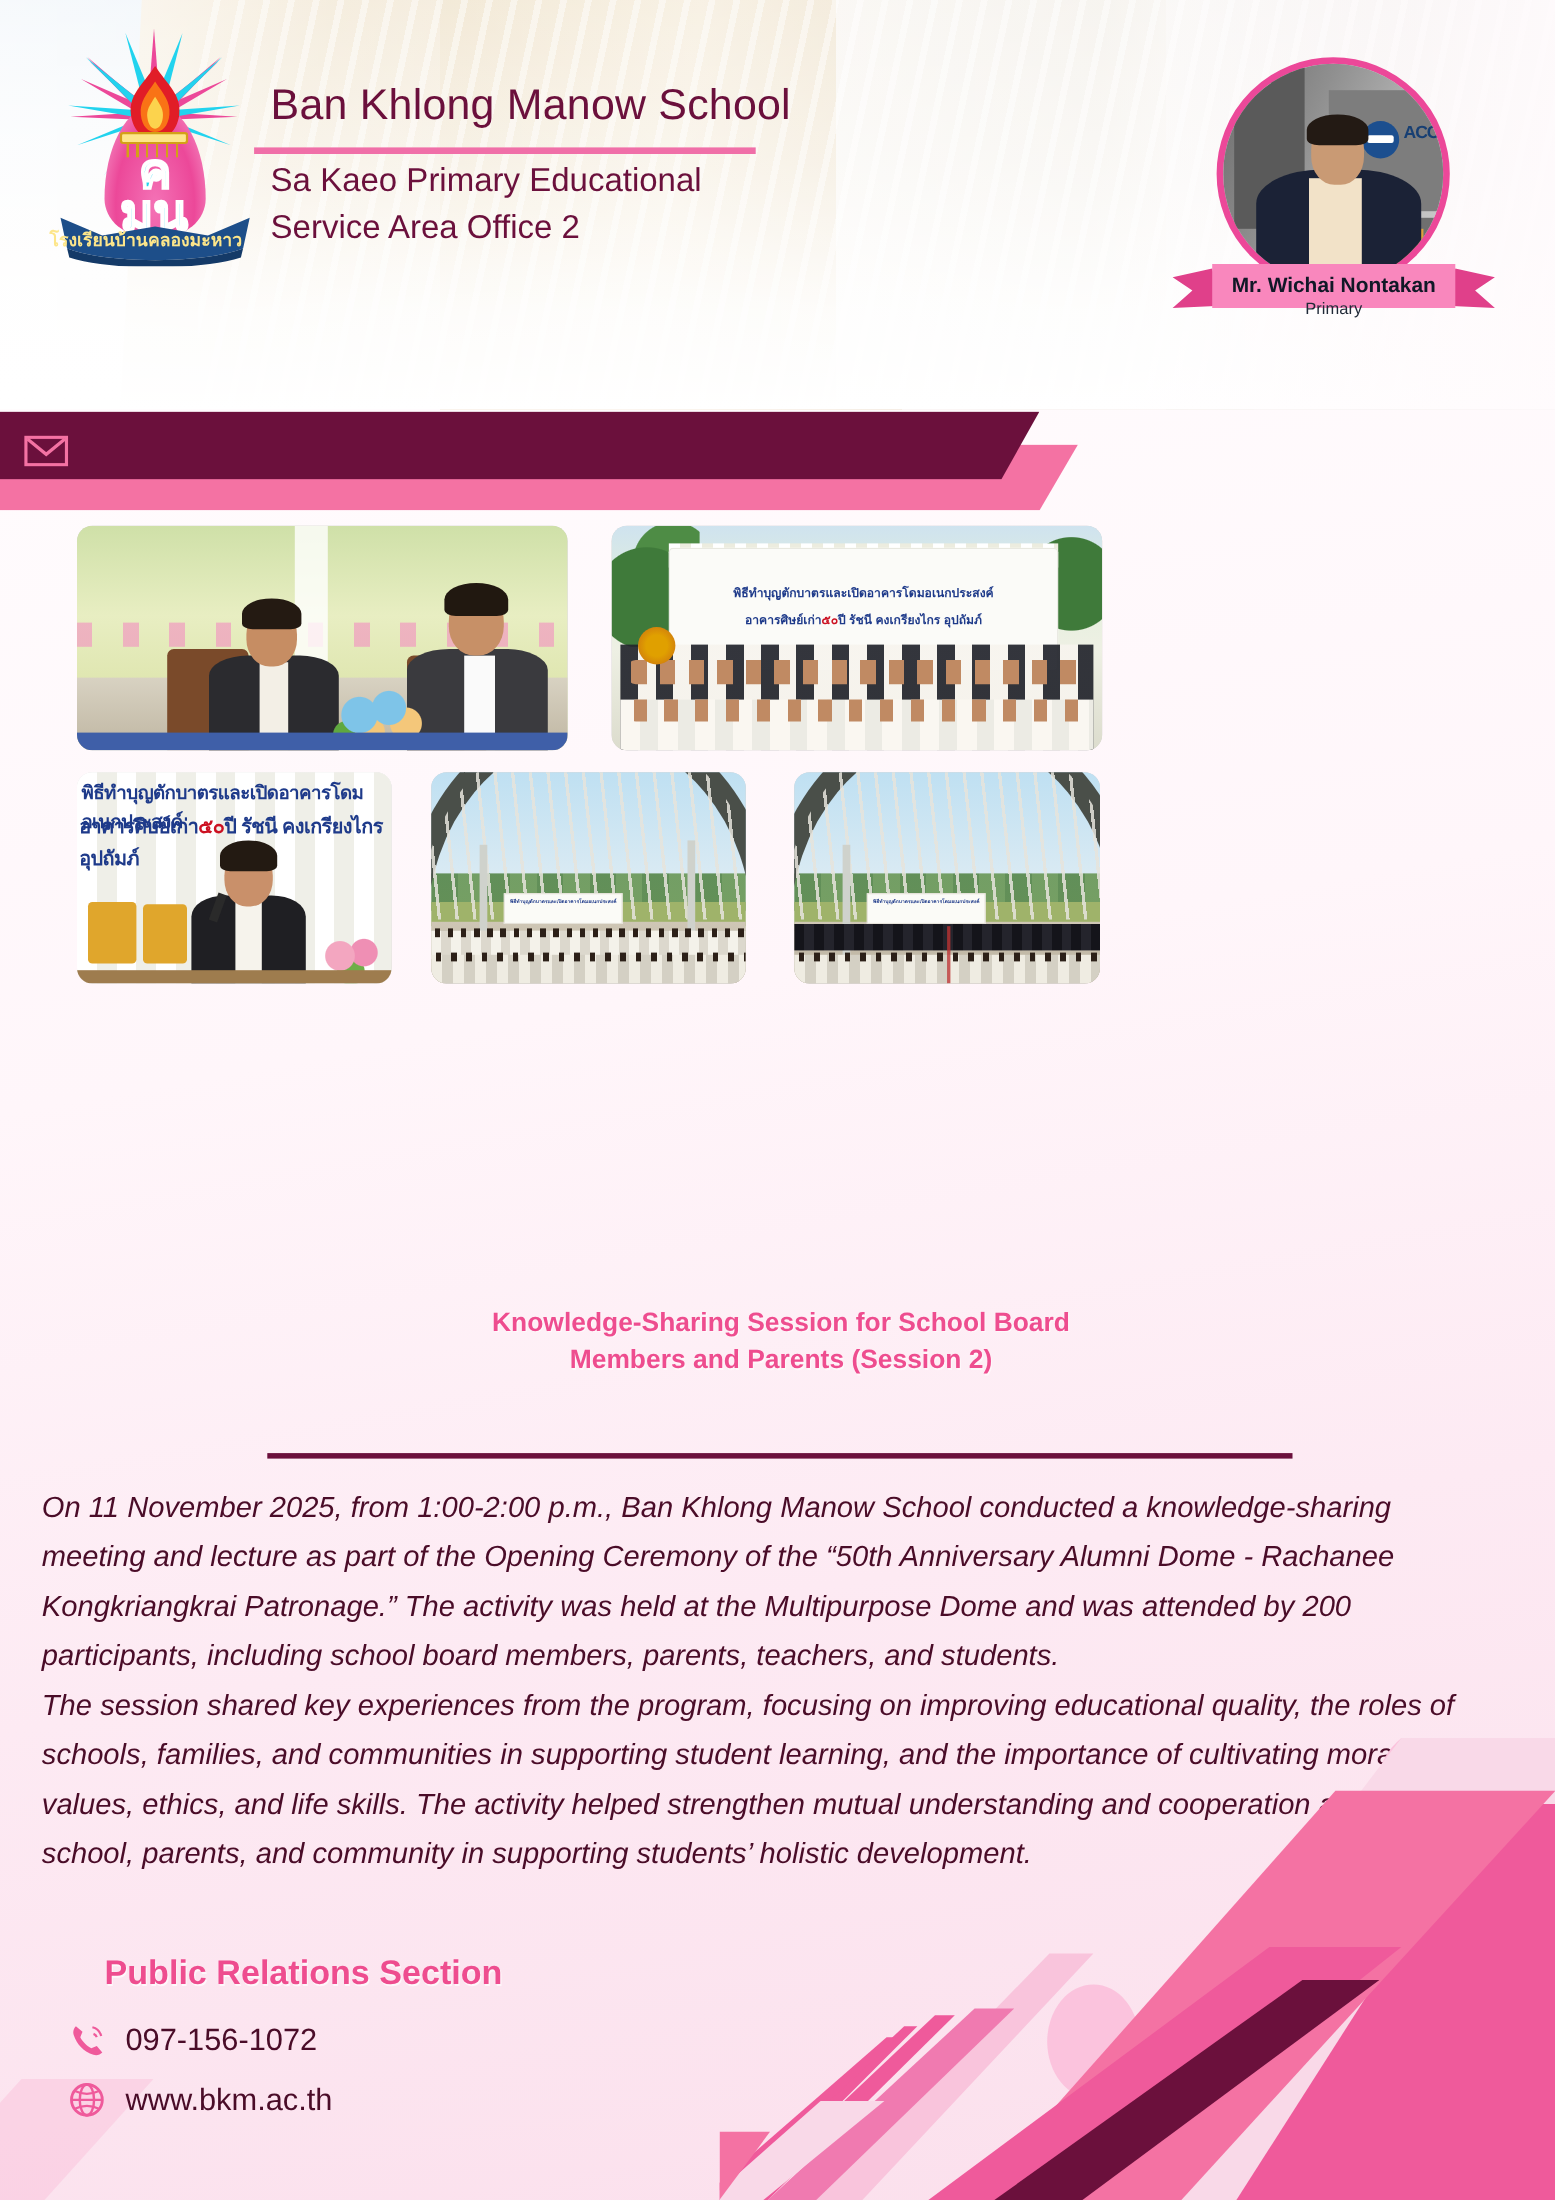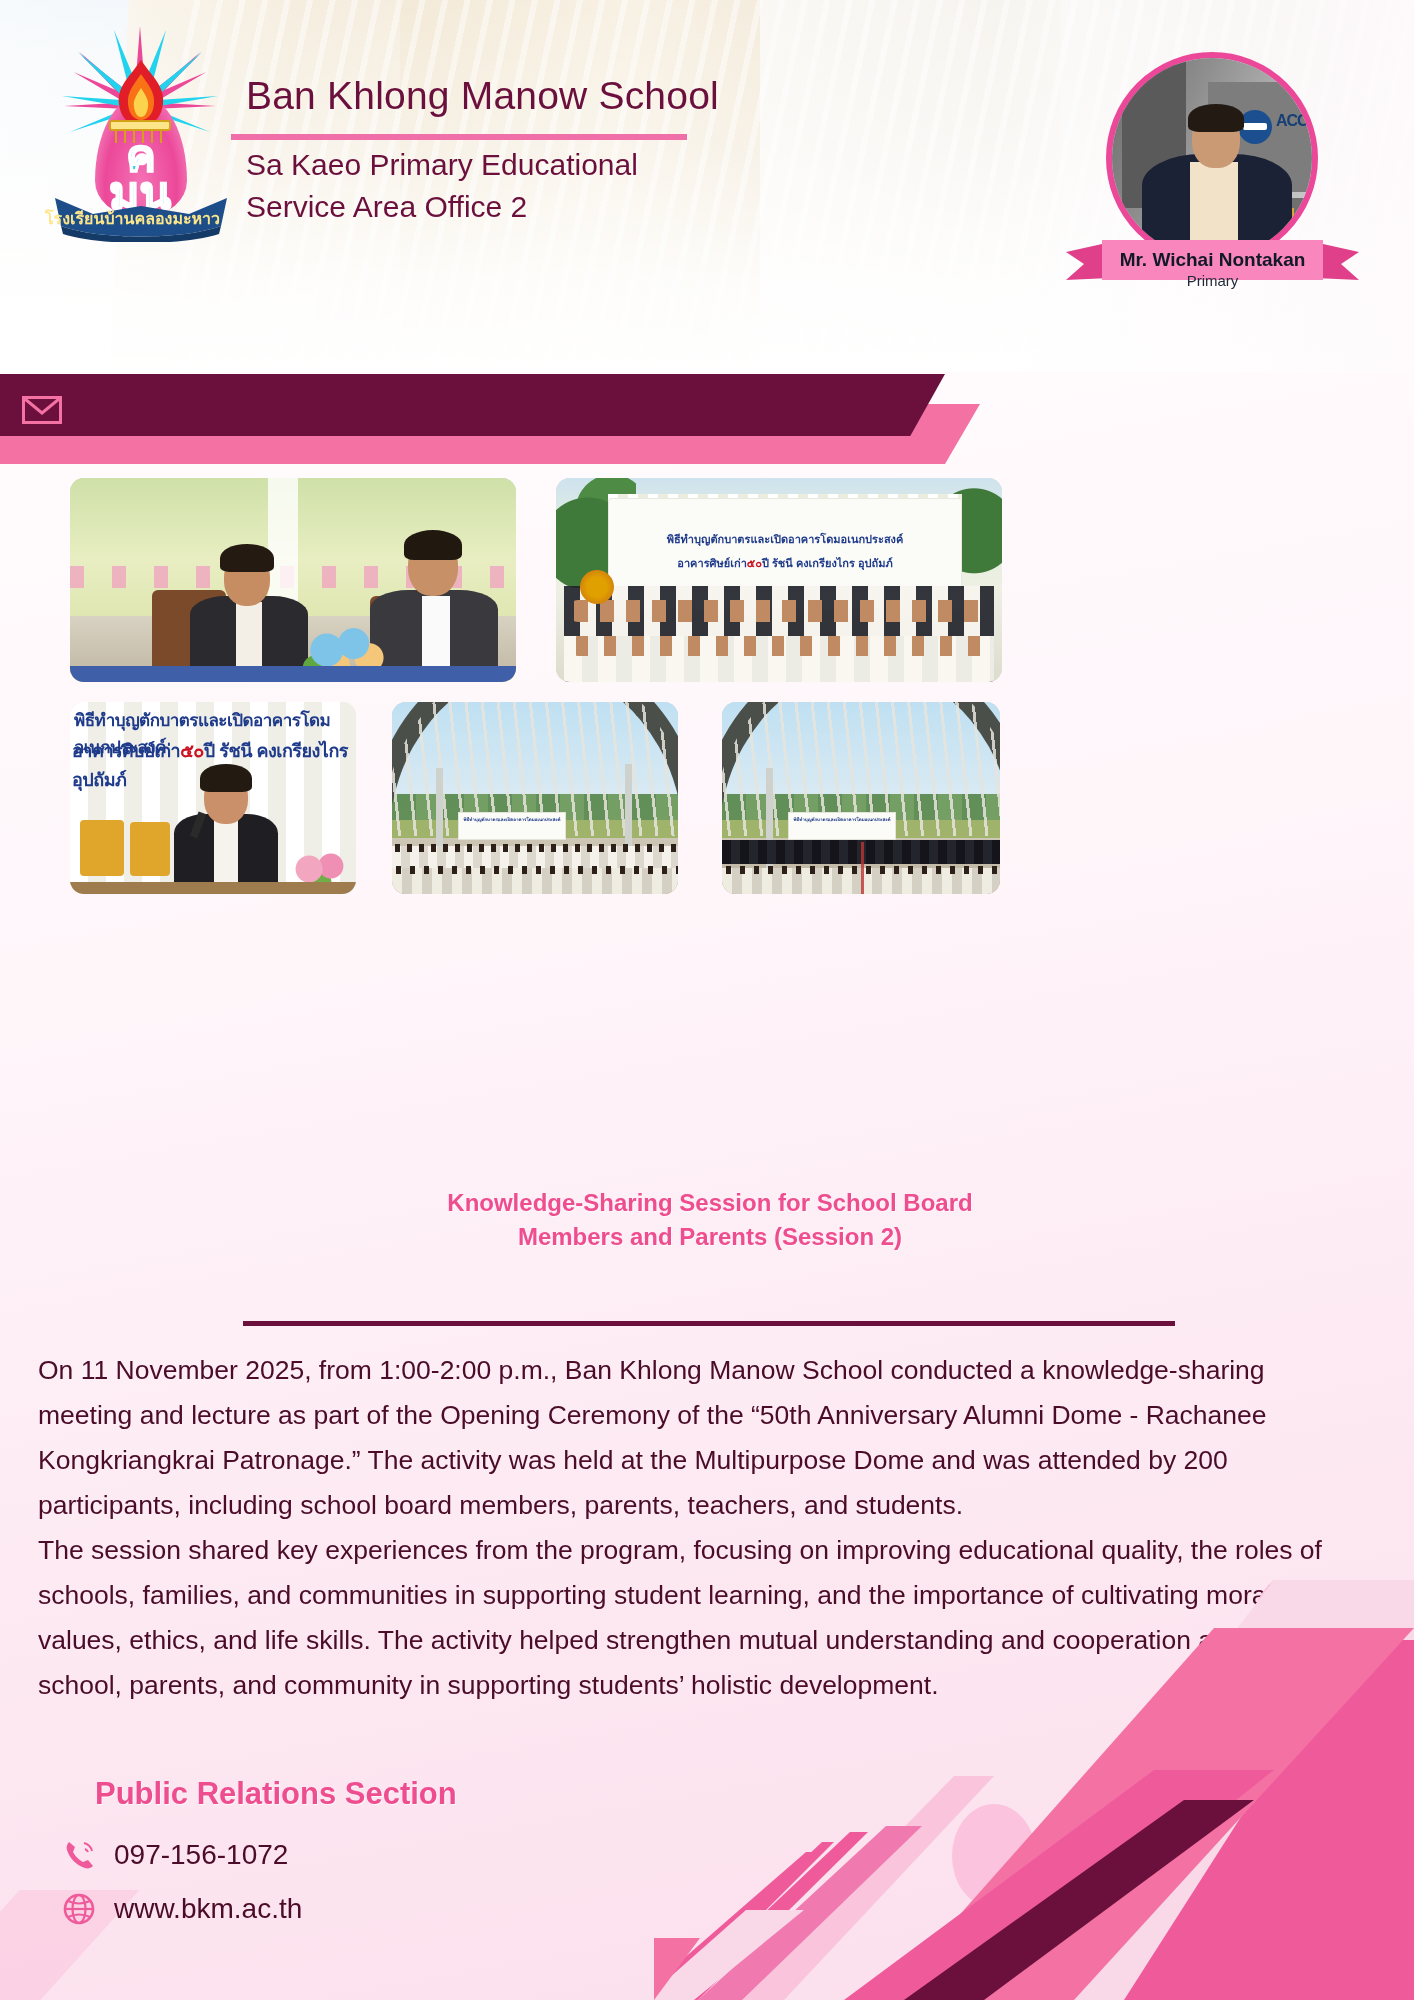--- a/index.html
+++ b/index.html
@@ -331,21 +331,21 @@
   }
   .headline-rule {
     position: absolute; left: 243px; top: 1321px;
     width: 932px; height: 5px; background: #6b103c;
   }
 
   
   .body-copy {
     position: absolute; left: 38px; top: 1348px;
     width: 1324px;
-    font-size: 26.5px; line-height: 1.7; color: #4a0c28;
+    font-size: 26.5px; line-height: 1.7; color: #4a0c28; font-style: italic;
   }
   .body-copy p { margin: 0; }
 
   
   .pr-title {
     position: absolute; left: 95px; top: 1752px;
     font-size: 31px; font-weight: 700; color: #ee4d8f;
     text-shadow: 1px 1px 0 rgba(255,255,255,.7);
     margin-top: 24px;
   }

